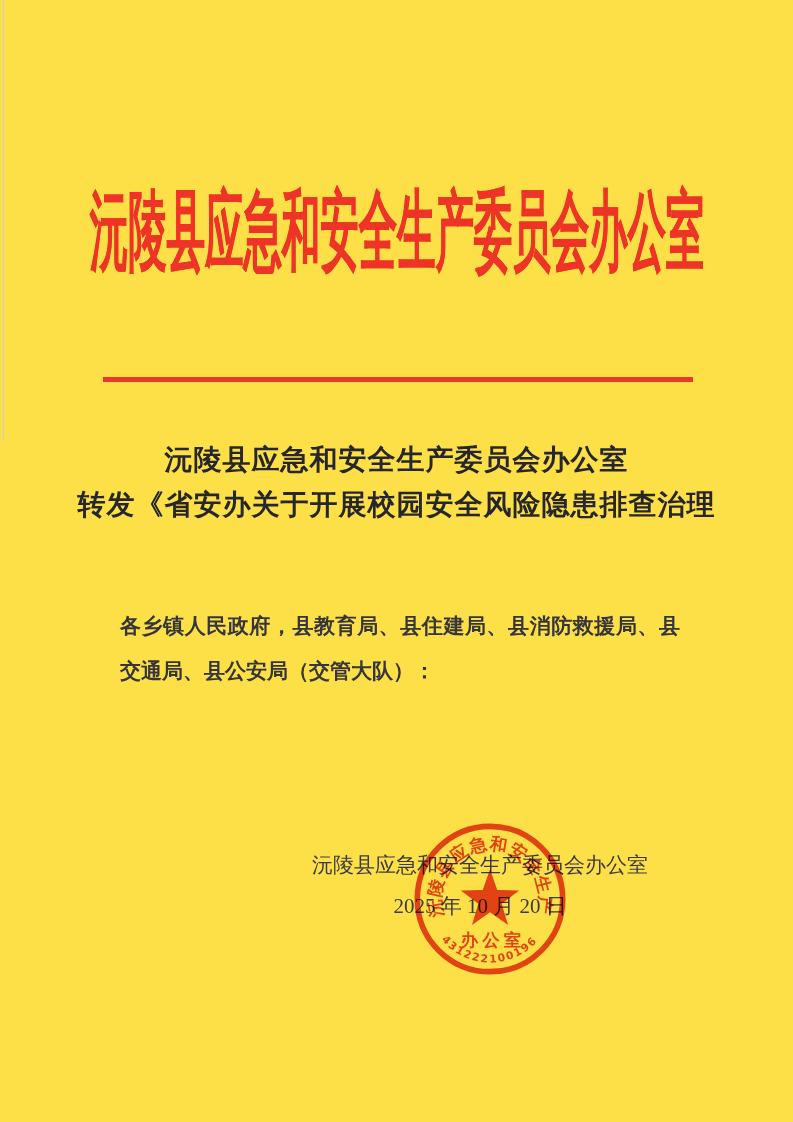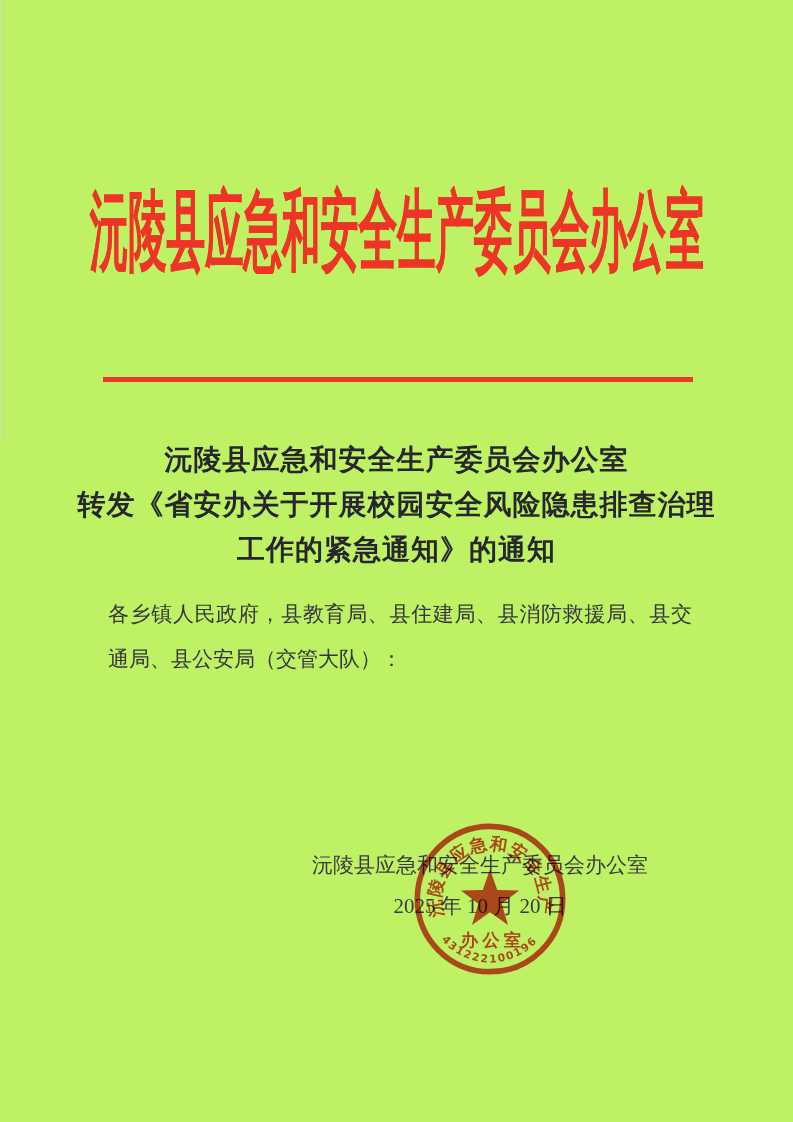--- a/index.html
+++ b/index.html
@@ -6,21 +6,21 @@
     margin: 0;
     padding: 0;
     background: #eef0f3;
     font-family: "Liberation Serif", "DejaVu Serif", serif;
   }
   .page {
     position: relative;
     width: 793px;
     height: 1122px;
     margin: 0 auto;
-    background: #bef264;
+    background: #fde047;
     overflow: hidden;
   }
   .scan-edge-left {
     position: absolute;
     left: 3px; top: 0;
     width: 1px; height: 440px;
     background: #c9ced8;
   }
   
   .letterhead {
@@ -64,21 +64,21 @@
   
   .doc-body {
     position: absolute;
     top: 588px; left: 104px;
     width: 592px;
     font-size: 21px;
     color: #35353b;
     line-height: 45px;
     text-align: justify;
   }
-  .doc-body p { margin: 4px; }
+  .doc-body p { margin: 16px; font-weight: bold; }
   .doc-body p.indent { text-indent: 2em; }
   
   .signature-block {
     position: absolute;
     top: 845px; left: 300px;
     width: 360px;
     text-align: center;
     font-size: 21px;
     color: #3a3a40;
     line-height: 41px;
@@ -124,21 +124,20 @@
 
   <div class="letterhead">
     <span class="letterhead-text">沅陵县应急和安全生产委员会办公室</span>
   </div>
 
   <div class="divider"></div>
 
   <div class="doc-title">
     <div>沅陵县应急和安全生产委员会办公室</div>
     <div>转发《省安办关于开展校园安全风险隐患排查治理</div>
-    <div>工作的紧急通知》的通知</div>
   </div>
 
   <div class="doc-body">
     <p>各乡镇人民政府，县教育局、县住建局、县消防救援局、县交通局、县公安局（交管大队）：</p>
   </div>
 
   <div class="signature-block">
     <div>沅陵县应急和安全生产委员会办公室</div>
     <div>2025 年 10 月 20 日</div>
   </div>

